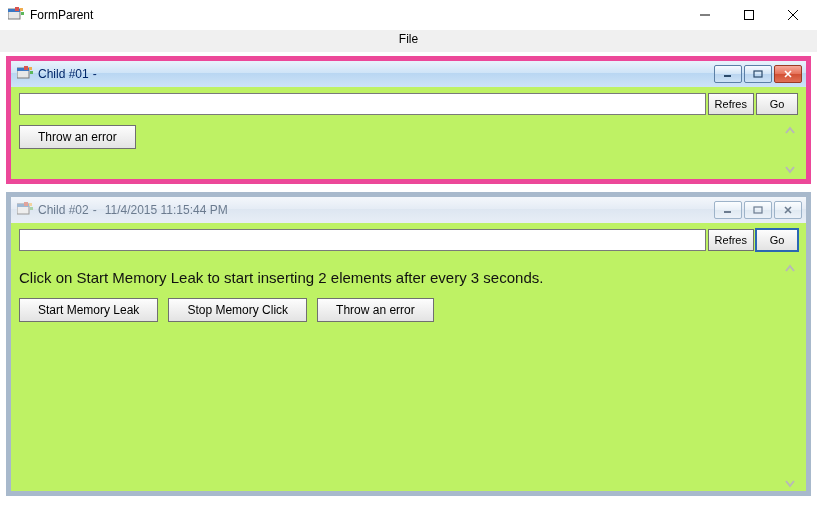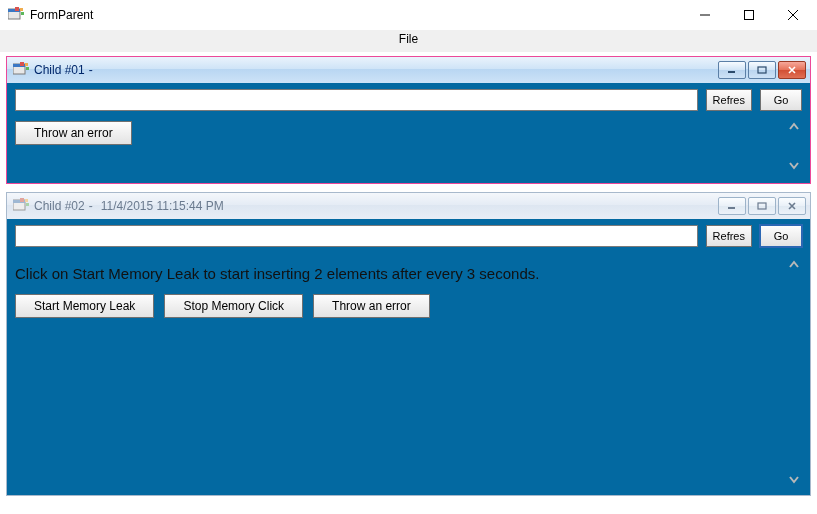--- a/index.html
+++ b/index.html
@@ -48,23 +48,23 @@
   .menu-item { padding: 2px 10px; cursor: default; }
   
   .mdi-client {
     background: #fff;
     padding: 4px 6px 6px 6px;
     height: calc(514px - 30px - 22px);
     position: relative;
   }
   
   .child-window {
-    border: 1px solid #ec4899;
+    border: 5px solid #ec4899;
     margin-bottom: 8px;
-    background: #0369a1;
+    background: #bef264;
     display: flex;
     flex-direction: column;
   }
   .child-window.inactive { border-color: #a8b9cc; }
   .child-titlebar {
     height: 26px;
     background: linear-gradient(to bottom, #eaf3fc 0%, #cfe4f7 45%, #b8d6f2 46%, #cde3f7 100%);
     display: flex;
     align-items: center;
     padding: 0 4px 0 6px;
@@ -107,21 +107,21 @@
   .child-ctrlbtn svg { display: block; }
   
   .child-client {
     padding: 6px 8px 8px 8px;
     position: relative;
     flex: 1;
   }
   .navbar-row {
     display: flex;
     align-items: stretch;
-    gap: 8px;
+    gap: 2px;
   }
   .url-input {
     flex: 1;
     height: 22px;
     border: 1px solid #7a7a7a;
     background: #fff;
     padding: 0 4px;
     font-family: inherit;
     font-size: 12px;
   }

